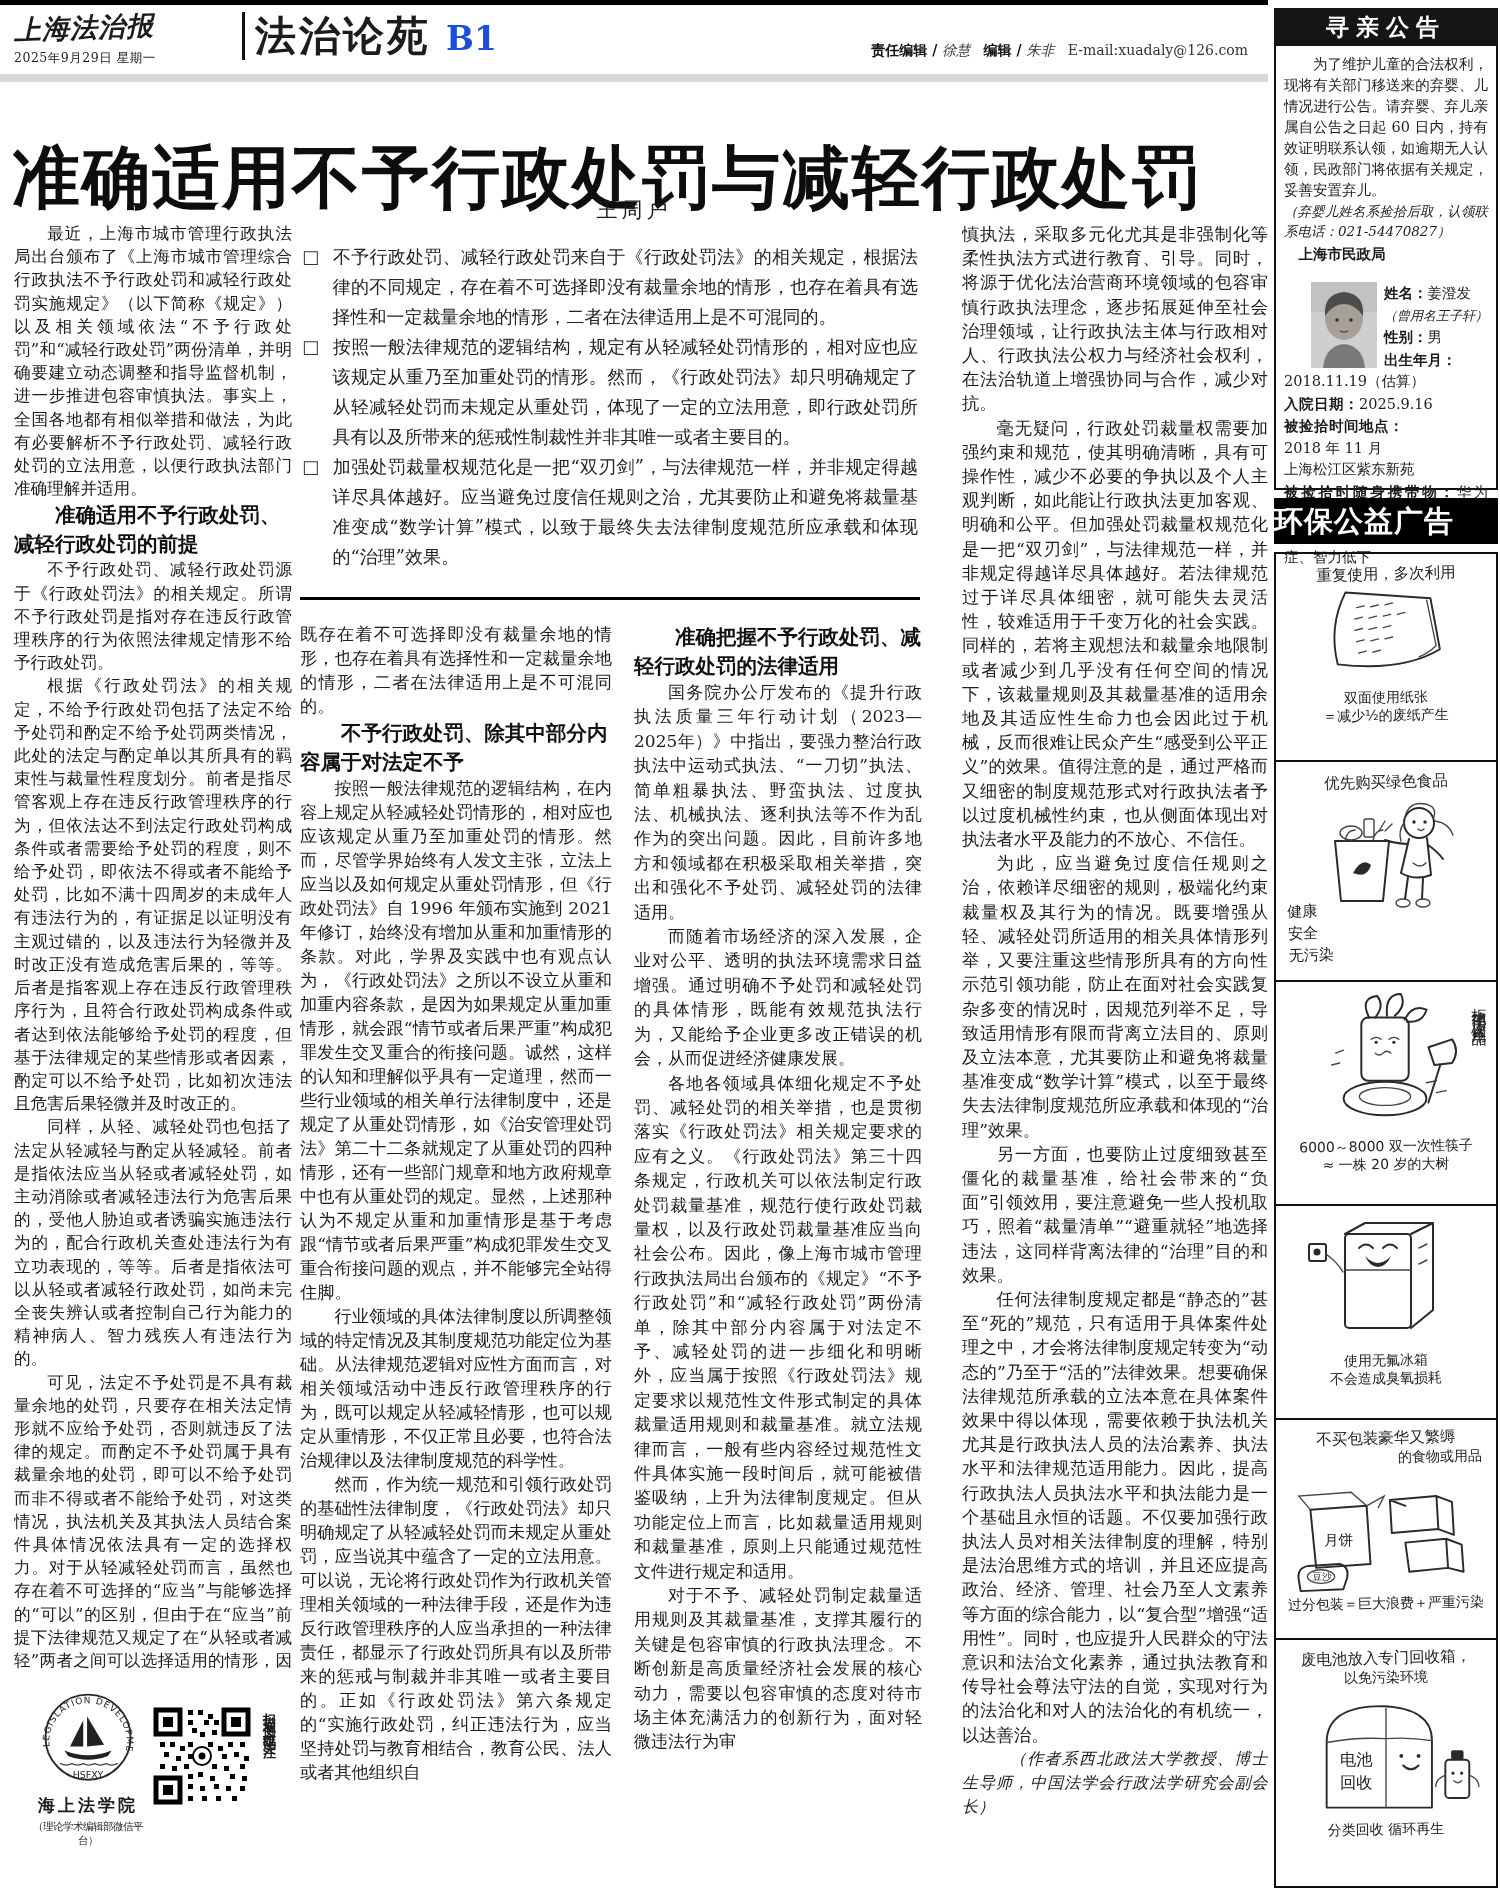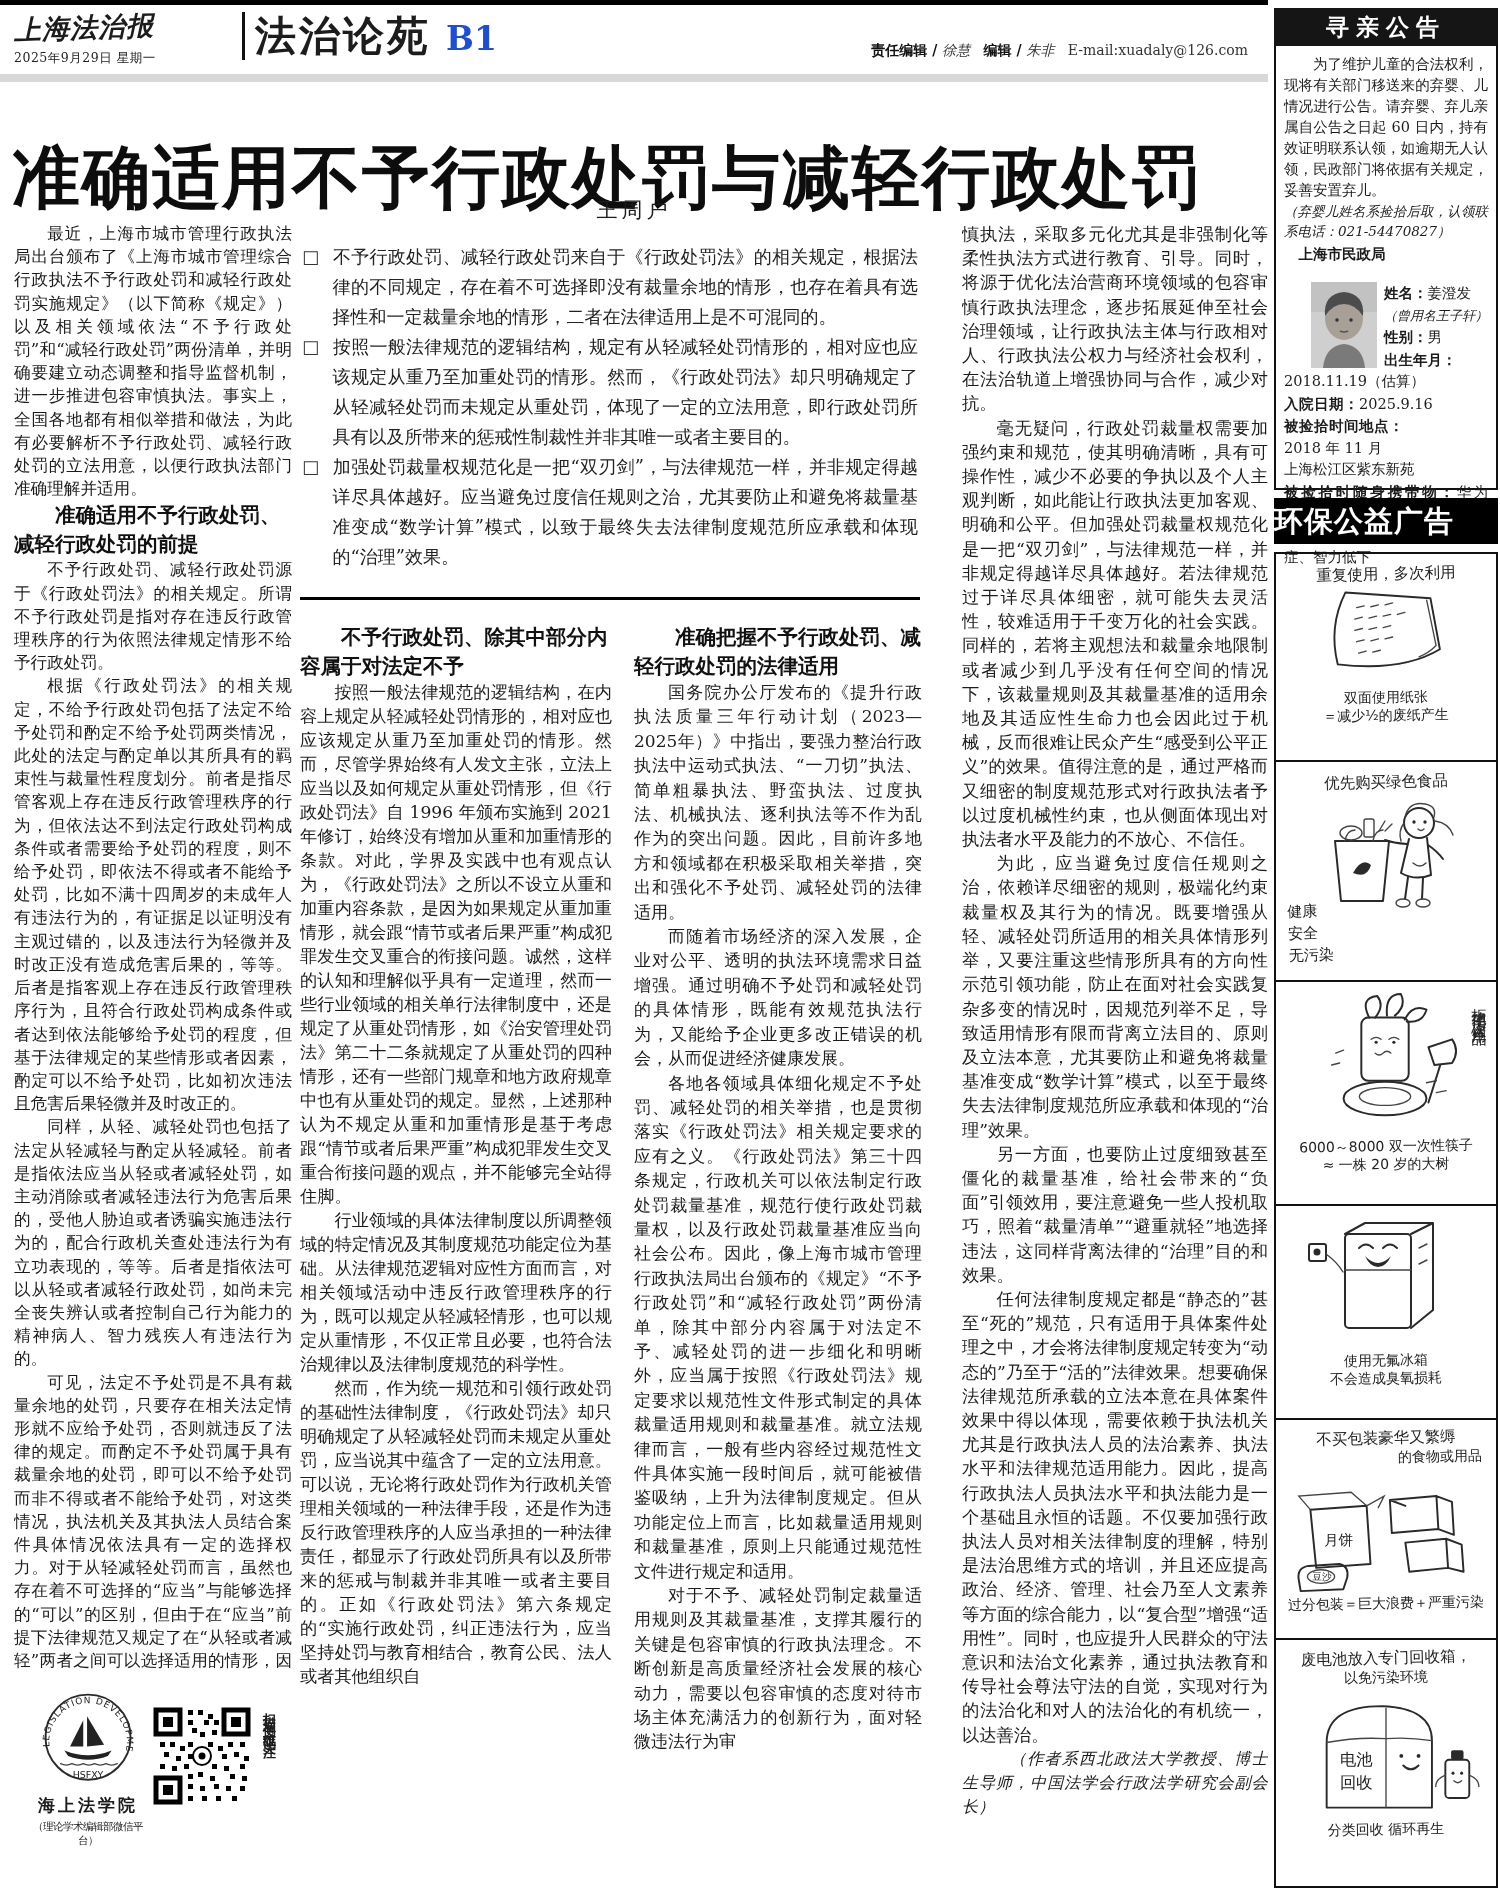--- a/index.html
+++ b/index.html
@@ -117,20 +117,21 @@
       <p class="blk k-p">最近，上海市城市管理行政执法局出台颁布了《上海市城市管理综合行政执法不予行政处罚和减轻行政处罚实施规定》（以下简称《规定》）以及相关领域依法“不予行政处罚”和“减轻行政处罚”两份清单，并明确要建立动态调整和指导监督机制，进一步推进包容审慎执法。事实上，全国各地都有相似举措和做法，为此有必要解析不予行政处罚、减轻行政处罚的立法用意，以便行政执法部门准确理解并适用。</p>
       <h3 class="blk k-h2">准确适用不予行政处罚、减轻行政处罚的前提</h3>
       <p class="blk k-p">不予行政处罚、减轻行政处罚源于《行政处罚法》的相关规定。所谓不予行政处罚是指对存在违反行政管理秩序的行为依照法律规定情形不给予行政处罚。</p>
       <p class="blk k-p">根据《行政处罚法》的相关规定，不给予行政处罚包括了法定不给予处罚和酌定不给予处罚两类情况，此处的法定与酌定单以其所具有的羁束性与裁量性程度划分。前者是指尽管客观上存在违反行政管理秩序的行为，但依法达不到法定行政处罚构成条件或者需要给予处罚的程度，则不给予处罚，即依法不得或者不能给予处罚，比如不满十四周岁的未成年人有违法行为的，有证据足以证明没有主观过错的，以及违法行为轻微并及时改正没有造成危害后果的，等等。后者是指客观上存在违反行政管理秩序行为，且符合行政处罚构成条件或者达到依法能够给予处罚的程度，但基于法律规定的某些情形或者因素，酌定可以不给予处罚，比如初次违法且危害后果轻微并及时改正的。</p>
       <p class="blk k-p">同样，从轻、减轻处罚也包括了法定从轻减轻与酌定从轻减轻。前者是指依法应当从轻或者减轻处罚，如主动消除或者减轻违法行为危害后果的，受他人胁迫或者诱骗实施违法行为的，配合行政机关查处违法行为有立功表现的，等等。后者是指依法可以从轻或者减轻行政处罚，如尚未完全丧失辨认或者控制自己行为能力的精神病人、智力残疾人有违法行为的。</p>
       <p class="blk k-p">可见，法定不予处罚是不具有裁量余地的处罚，只要存在相关法定情形就不应给予处罚，否则就违反了法律的规定。而酌定不予处罚属于具有裁量余地的处罚，即可以不给予处罚而非不得或者不能给予处罚，对这类情况，执法机关及其执法人员结合案件具体情况依法具有一定的选择权力。对于从轻减轻处罚而言，虽然也存在着不可选择的“应当”与能够选择的“可以”的区别，但由于在“应当”前提下法律规范又规定了在“从轻或者减轻”两者之间可以选择适用的情形，因而使得其也具有了一定的裁量余地。</p>
     </div>
   <div class="col c2">
     <div class="box-spacer"></div>
     <div>
+        <p class="blk k-pc">既存在着不可选择即没有裁量余地的情形，也存在着具有选择性和一定裁量余地的情形，二者在法律适用上是不可混同的。</p>
         <h3 class="blk k-h2">不予行政处罚、除其中部分内容属于对法定不予</h3>
         <p class="blk k-p">按照一般法律规范的逻辑结构，在内容上规定从轻减轻处罚情形的，相对应也应该规定从重乃至加重处罚的情形。然而，尽管学界始终有人发文主张，立法上应当以及如何规定从重处罚情形，但《行政处罚法》自 1996 年颁布实施到 2021 年修订，始终没有增加从重和加重情形的条款。对此，学界及实践中也有观点认为，《行政处罚法》之所以不设立从重和加重内容条款，是因为如果规定从重加重情形，就会跟“情节或者后果严重”构成犯罪发生交叉重合的衔接问题。诚然，这样的认知和理解似乎具有一定道理，然而一些行业领域的相关单行法律制度中，还是规定了从重处罚情形，如《治安管理处罚法》第二十二条就规定了从重处罚的四种情形，还有一些部门规章和地方政府规章中也有从重处罚的规定。显然，上述那种认为不规定从重和加重情形是基于考虑跟“情节或者后果严重”构成犯罪发生交叉重合衔接问题的观点，并不能够完全站得住脚。</p>
         <p class="blk k-p">行业领域的具体法律制度以所调整领域的特定情况及其制度规范功能定位为基础。从法律规范逻辑对应性方面而言，对相关领域活动中违反行政管理秩序的行为，既可以规定从轻减轻情形，也可以规定从重情形，不仅正常且必要，也符合法治规律以及法律制度规范的科学性。</p>
         <p class="blk k-p">然而，作为统一规范和引领行政处罚的基础性法律制度，《行政处罚法》却只明确规定了从轻减轻处罚而未规定从重处罚，应当说其中蕴含了一定的立法用意。可以说，无论将行政处罚作为行政机关管理相关领域的一种法律手段，还是作为违反行政管理秩序的人应当承担的一种法律责任，都显示了行政处罚所具有以及所带来的惩戒与制裁并非其唯一或者主要目的。正如《行政处罚法》第六条规定的“实施行政处罚，纠正违法行为，应当坚持处罚与教育相结合，教育公民、法人或者其他组织自</p>
       </div>
   </div>
   <div class="col c3">
     <div class="box-spacer"></div>
     <div>
         <h3 class="blk k-h2">准确把握不予行政处罚、减轻行政处罚的法律适用</h3>

